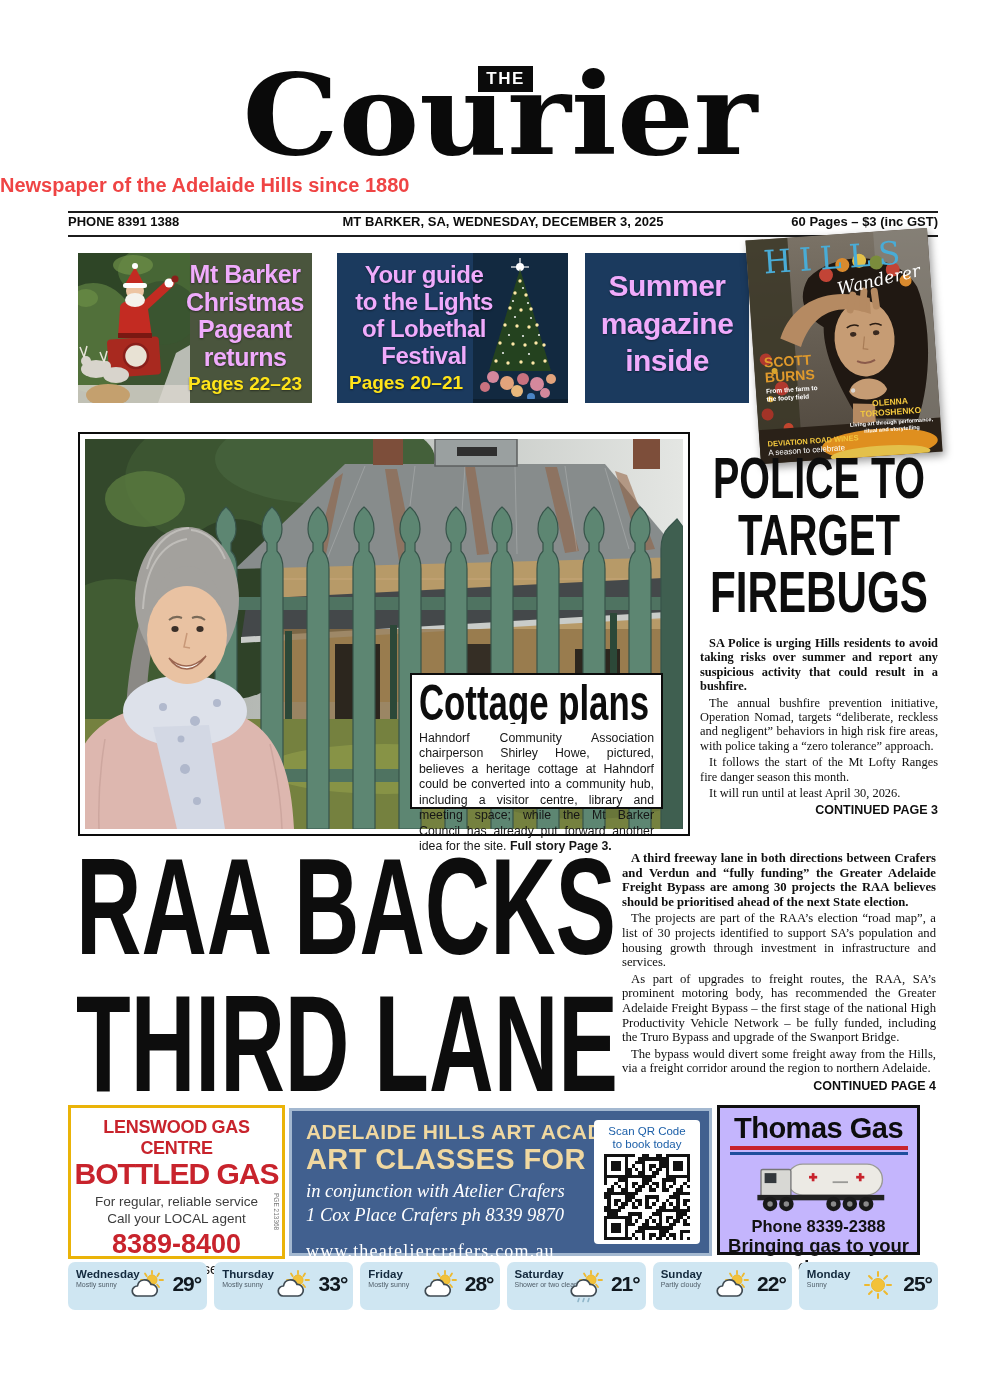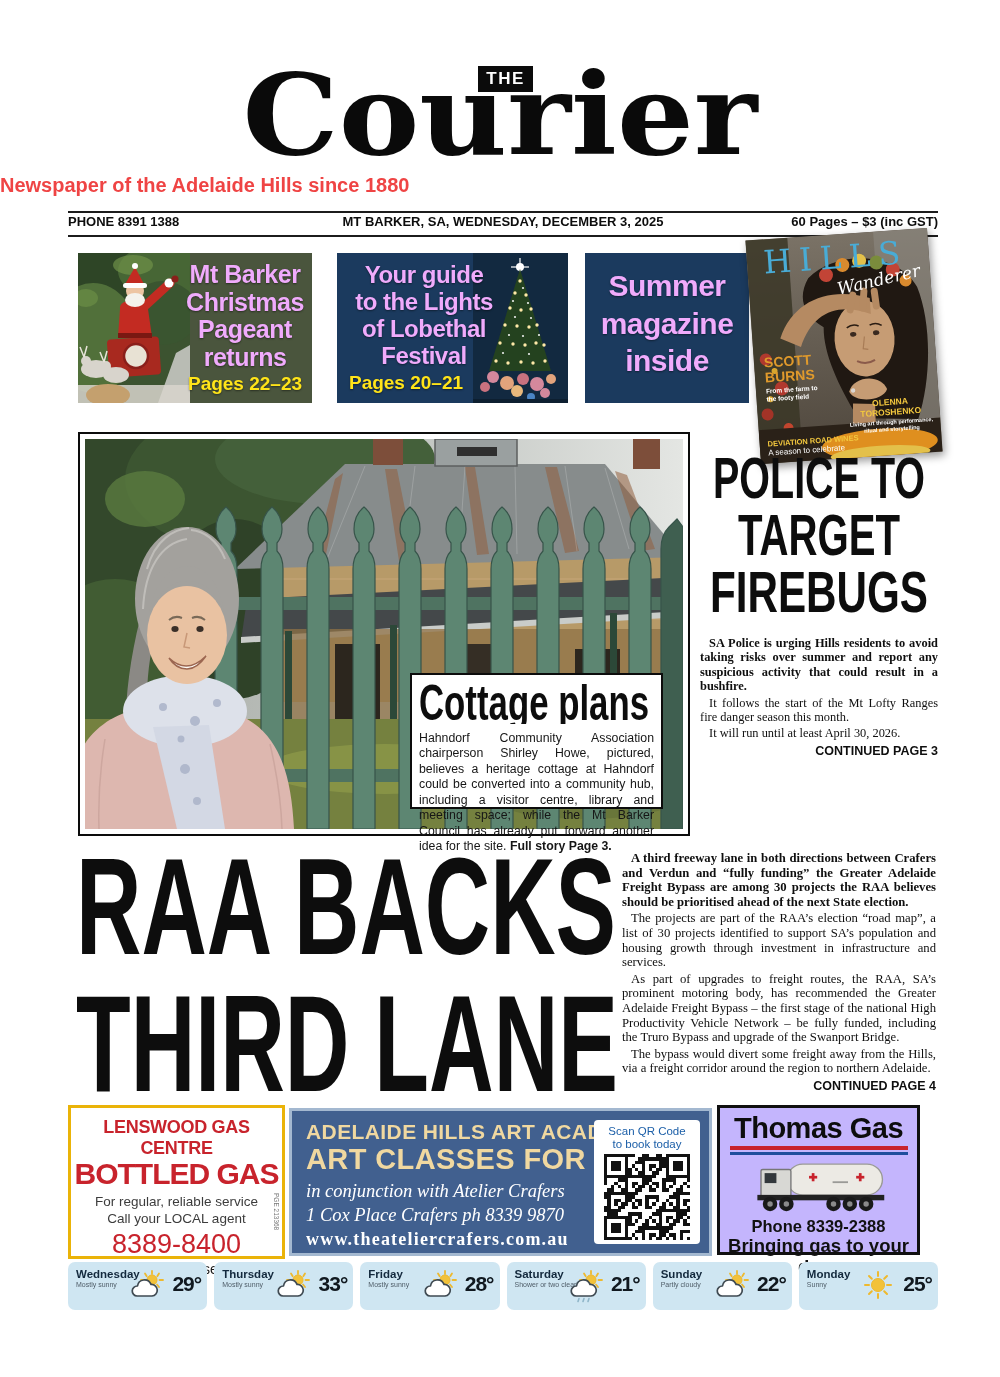--- a/index.html
+++ b/index.html
@@ -72,31 +72,31 @@
   .raa-body{left:622px;top:851px;width:314px;font-size:12.7px;line-height:1.15;}
   .headline-svg text{font-family:"Liberation Sans",sans-serif;font-weight:bold;fill:#0d0d0d;}
 
   
   .ad-lenswood{left:68px;top:1105px;width:217px;height:154px;border:3px solid #eab308;box-sizing:border-box;
                text-align:center;padding-top:9px;}
   .lw1{font-size:18px;font-weight:bold;color:#c8232c;letter-spacing:-.3px;}
   .lw2{font-size:30px;font-weight:bold;color:#c8232c;letter-spacing:-1px;line-height:1;}
   .lw3,.lw4{font-size:13.5px;color:#3c3c3c;line-height:1.25;}
   .lw3{margin-top:5px;}
-  .lwphone{font-size:27px;font-weight:normal;color:#c8232c;line-height:1.1;margin-top:2px;}
+  .lwphone{font-size:27px;font-weight:bold;color:#c8232c;line-height:1.1;margin-top:2px;}
   .lwdealer{font-size:14px;color:#1a1a1a;margin-top:2px;}
   .lwcode{position:absolute;right:2px;bottom:26px;font-size:6.5px;color:#777;writing-mode:vertical-rl;}
 
   .ad-art{left:289px;top:1108px;width:423px;height:148px;background:#41608f;border:3px solid #a3b8d0;
           box-sizing:border-box;padding:9px 0 0 14px;}
   .a1{font-size:21px;font-weight:bold;color:#f0d8a0;letter-spacing:.4px;}
   .a2{font-size:29px;font-weight:bold;color:#f0d8a0;letter-spacing:.4px;line-height:1.05;}
   .a3,.a4{font-family:"Liberation Serif",serif;font-style:italic;font-size:18.5px;color:#fff;line-height:1.25;}
   .a3{margin-top:6px;}
-  .a5{font-family:"Liberation Serif",serif;font-weight:bold;font-size:18px;color:#fff;letter-spacing:1.2px;margin-top:2px;}
+  .a5{font-family:"Liberation Serif",serif;font-weight:normal;font-size:18px;color:#fff;letter-spacing:1.2px;margin-top:14px;}
   .qrpanel{position:absolute;right:9px;top:9px;bottom:9px;width:106px;background:#fff;border-radius:4px;
            text-align:center;padding-top:5px;box-sizing:border-box;}
   .qrlabel{font-size:11.5px;font-weight:normal;color:#1c5fa8;line-height:1.15;white-space:pre-line;}
   .qrsvg{width:86px;height:86px;margin-top:3px;}
 
   .ad-thomas{left:717px;top:1105px;width:203px;height:150px;border:3px solid #101010;box-sizing:border-box;
              text-align:center;background:#c4b5fd;}
   .t1{font-size:29px;font-weight:bold;color:#0d0d0d;margin-top:6px;letter-spacing:-.5px;line-height:1;}
   .tbars{width:178px;margin:3px auto 0;}
   .tbar-red{height:3.5px;background:#c8232c;}
@@ -467,20 +467,21 @@
   </div>
 
   <div class="abs police-col">
     <svg class="headline-svg" width="238" height="168">
       <text x="119" y="46" font-size="58" text-anchor="middle" textLength="212" lengthAdjust="spacingAndGlyphs">POLICE TO</text>
       <text x="119" y="103" font-size="58" text-anchor="middle" textLength="162" lengthAdjust="spacingAndGlyphs">TARGET</text>
       <text x="119" y="160" font-size="58" text-anchor="middle" textLength="218" lengthAdjust="spacingAndGlyphs">FIREBUGS</text>
     </svg>
     <div class="serif-body">
       <p class="lead">SA Police is urging Hills residents to avoid taking risks over summer and report any suspicious activity that could result in a bushfire.</p>
+      <p>The annual bushfire prevention initiative, Operation Nomad, targets “deliberate, reckless and negligent” behaviors in high risk fire areas, with police taking a “zero tolerance” approach.</p>
       <p>It follows the start of the Mt Lofty Ranges fire danger season this month.</p>
       <p>It will run until at least April 30, 2026.</p>
       <div class="continued">CONTINUED PAGE 3</div>
     </div>
   </div>
 
   <svg class="abs headline-svg raa-headline-svg" width="548" height="252">
     <text x="2" y="106" font-size="138" textLength="540" lengthAdjust="spacingAndGlyphs">RAA BACKS</text>
     <text x="2" y="243" font-size="138" textLength="542" lengthAdjust="spacingAndGlyphs">THIRD LANE</text>
   </svg>

